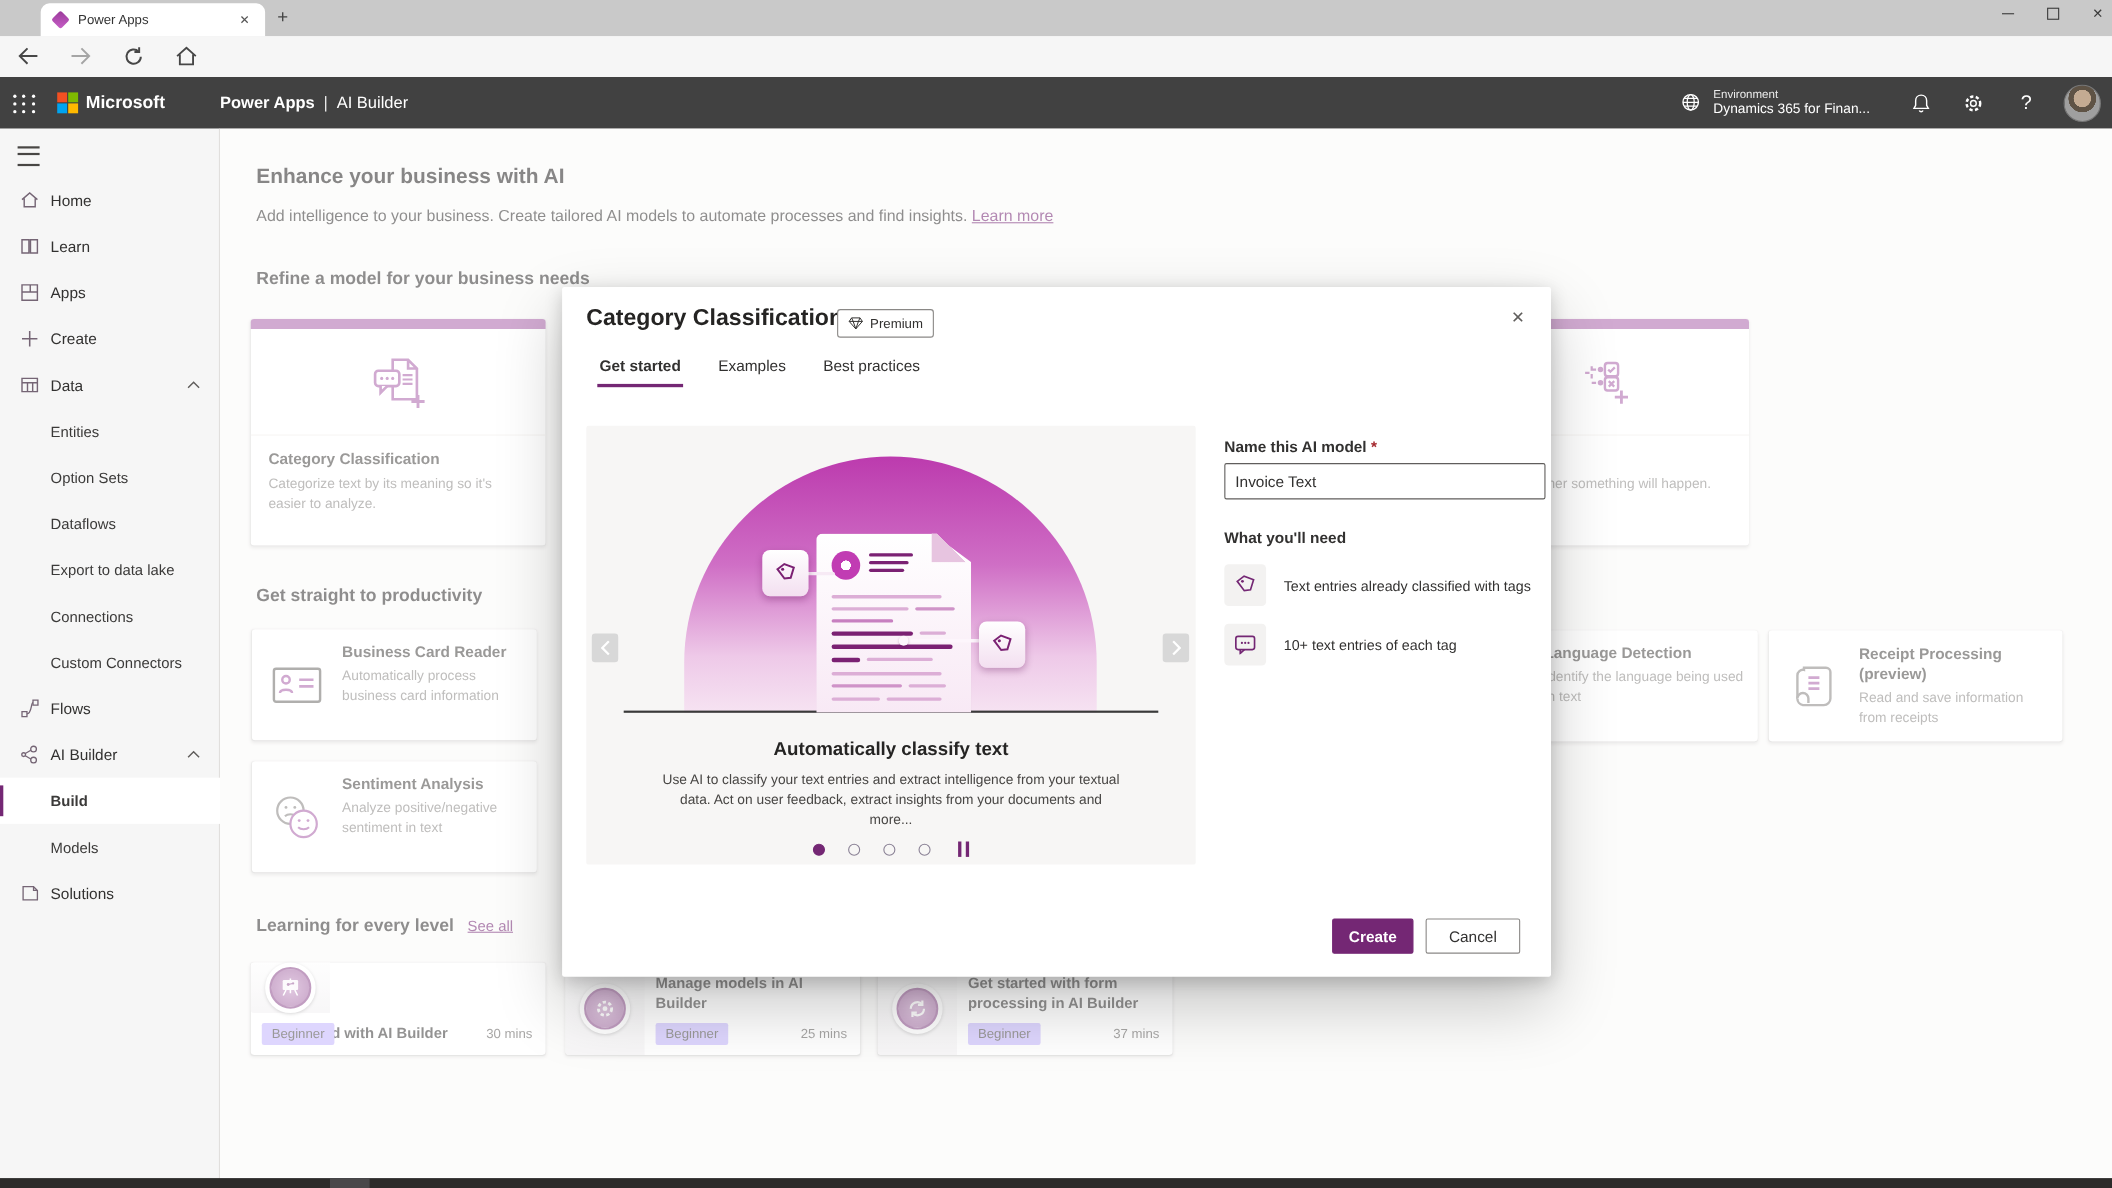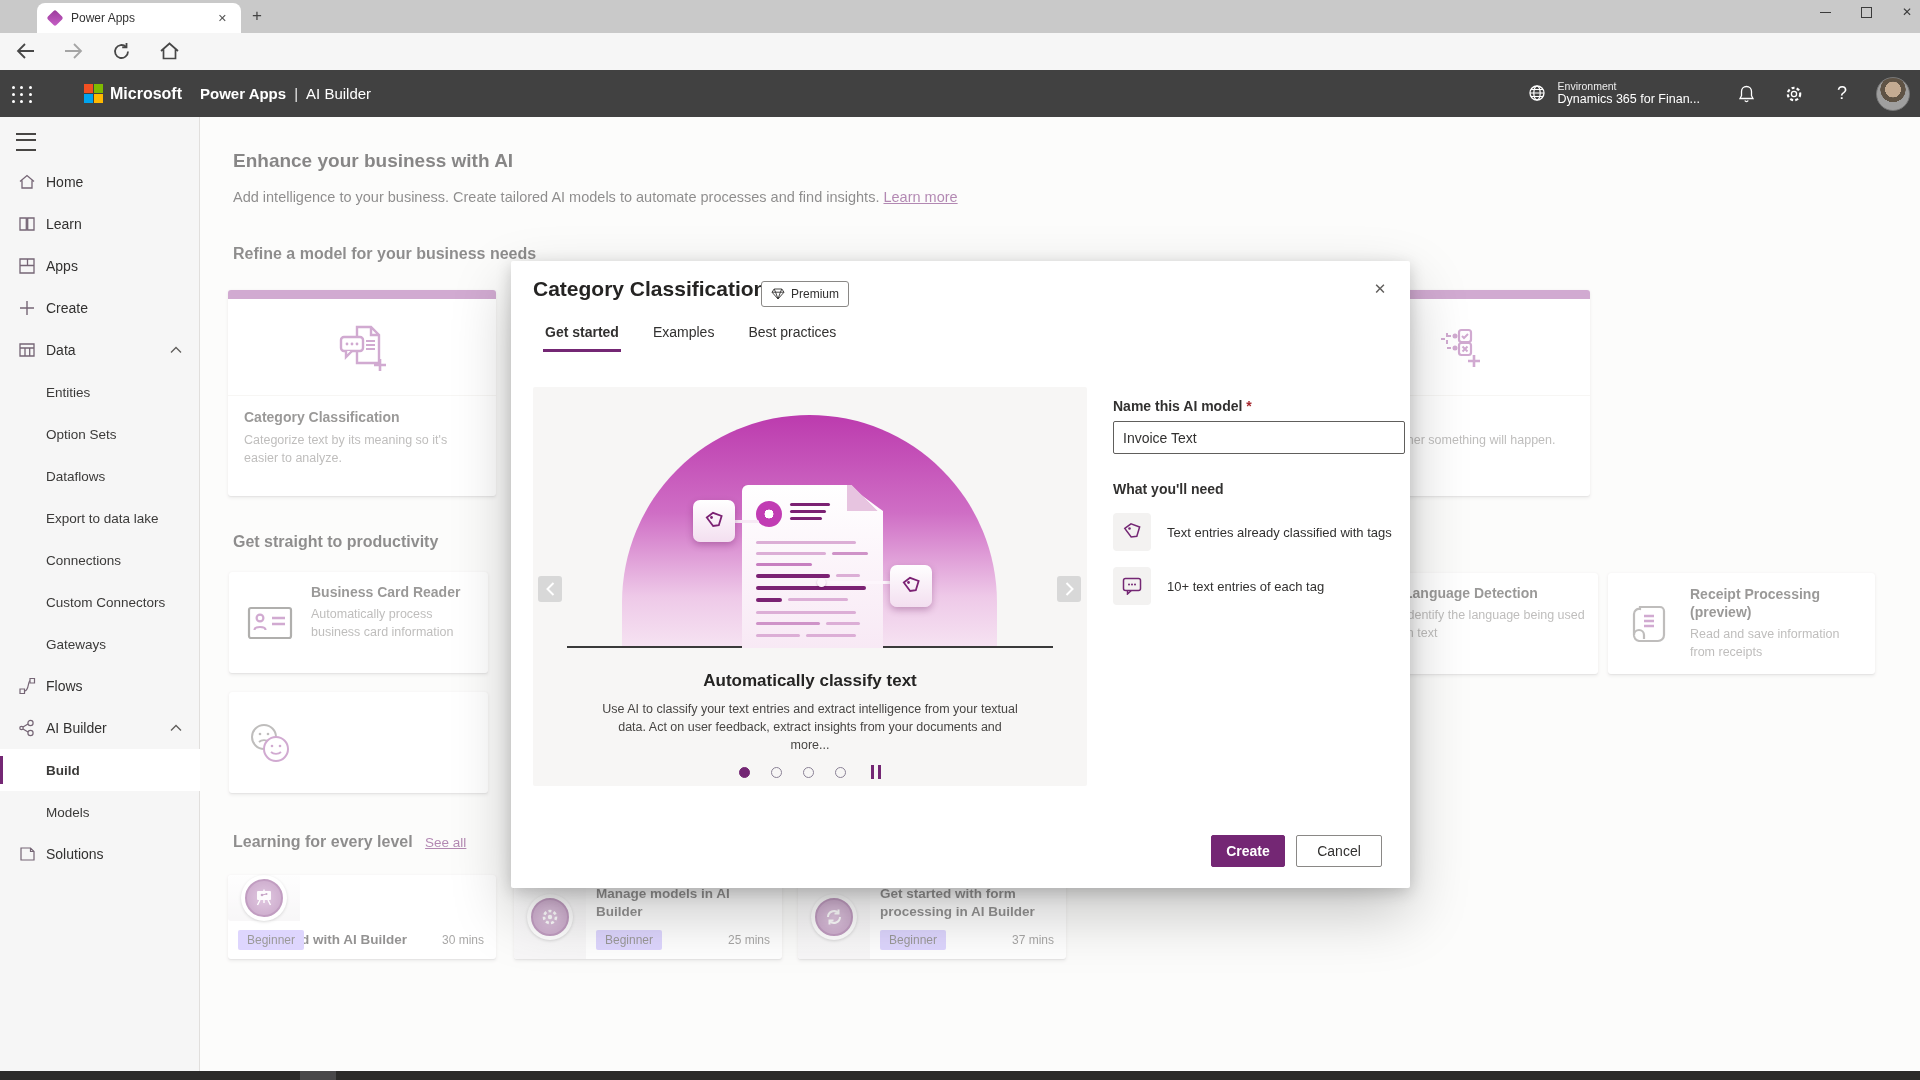--- a/index.html
+++ b/index.html
@@ -32,21 +32,21 @@
     font-weight:bold;display:flex;align-items:center;justify-content:center;position:relative;}
   .extdiv{width:1px;height:18px;background:#cfcfcf;}
   .avatar-sm{width:24px;height:24px;border-radius:50%;background:radial-gradient(circle at 50% 38%,#b9a490 0 28%,#6d614f 29% 46%,#d8d8d8 47%);}
   .dots3{font-size:15px;color:#444;letter-spacing:1px;}
 
   
   .suite{position:absolute;left:0;top:70px;width:1920px;height:47px;background:#414141;color:#fff;}
   .waffle{position:absolute;left:11px;top:13px;width:22px;height:22px;display:grid;
     grid-template-columns:repeat(3,1fr);gap:4px;align-content:center;justify-items:center;}
   .waffle b{width:3px;height:3px;background:#fff;border-radius:50%;}
-  .mslogo{position:absolute;left:52px;top:14px;display:flex;align-items:center;gap:7px;margin-left:32px;}
+  .mslogo{position:absolute;left:52px;top:14px;display:flex;align-items:center;gap:7px;}
   .msgrid{display:grid;grid-template-columns:9px 9px;grid-template-rows:9px 9px;gap:1px;}
   .brandname{font-size:16px;font-weight:bold;color:#fff;}
   .apptitle{position:absolute;left:200px;top:0;height:47px;display:flex;align-items:center;font-size:15px;color:#fff;}
   .apptitle .b{font-weight:bold;}
   .apptitle .sep{margin:0 8px;color:#e8e8e8;}
   .suiteright{position:absolute;right:0;top:0;height:47px;display:flex;align-items:center;gap:0;}
   .envblock{display:flex;align-items:center;gap:10px;padding:0 22px 0 6px;height:47px;}
   .envtext{line-height:1.15;}
   .envlabel{font-size:10.5px;color:#ededed;}
   .envname{font-size:12.5px;color:#fff;}
@@ -356,23 +356,20 @@
         </div>
       <div class="navitem child">
           <span class="ni-label">Export to data lake</span>
         </div>
       <div class="navitem child">
           <span class="ni-label">Connections</span>
         </div>
       <div class="navitem child">
           <span class="ni-label">Custom Connectors</span>
         </div>
-      <div class="navitem child">
-          <span class="ni-label">Gateways</span>
-        </div>
       <div class="navitem">
         <span class="ni-icon">
             <svg width="20" height="20" viewBox="0 0 20 20">
               <path d="M3 13 h4.5 v4.5 H3z M13 2.5 h4.5 V7 H13z" stroke="currentColor" stroke-width="1.2" fill="none"></path>
               <path d="M7.5 15 C 12 15 11 4.8 13 4.8" stroke="currentColor" stroke-width="1.2" fill="none"></path>
             </svg>
           </span>
         <span class="ni-label">Flows</span>
       </div>
       <div class="navitem">
@@ -483,20 +480,24 @@
               <circle cx="12" cy="12" r="1.3" fill="#8a8886"></circle>
               <circle cx="20" cy="12" r="1.3" fill="#8a8886"></circle>
               <path d="M11 20 c2.5-2.5 7.5-2.5 10 0" stroke="#8a8886" stroke-width="1.8" fill="none"></path>
               <circle cx="28" cy="27" r="12" stroke="#ab64ab" stroke-width="2" fill="#fff"></circle>
               <circle cx="24" cy="24" r="1.3" fill="#ab64ab"></circle>
               <circle cx="32" cy="24" r="1.3" fill="#ab64ab"></circle>
               <path d="M23 30 c2.5 2.5 7.5 2.5 10 0" stroke="#ab64ab" stroke-width="1.8" fill="none"></path>
             </svg>
           </span>
         </div>
+      <div class="txt">
+        <div class="ctitle">Sentiment Analysis</div>
+        <div class="cdesc">Analyze positive/negative sentiment in text</div>
+      </div>
     </div>
 
     <div class="card rowcard" style="left:1122px;top:456px;width:276px;">
       <div class="iczone"></div>
       <div class="txt">
         <div class="ctitle">Language Detection</div>
         <div class="cdesc">Identify the language being used in text</div>
       </div>
     </div>
 

